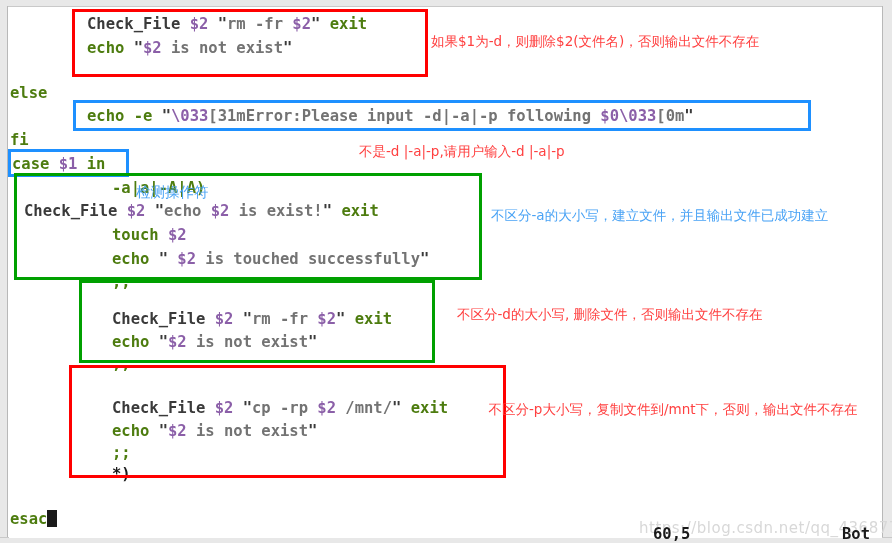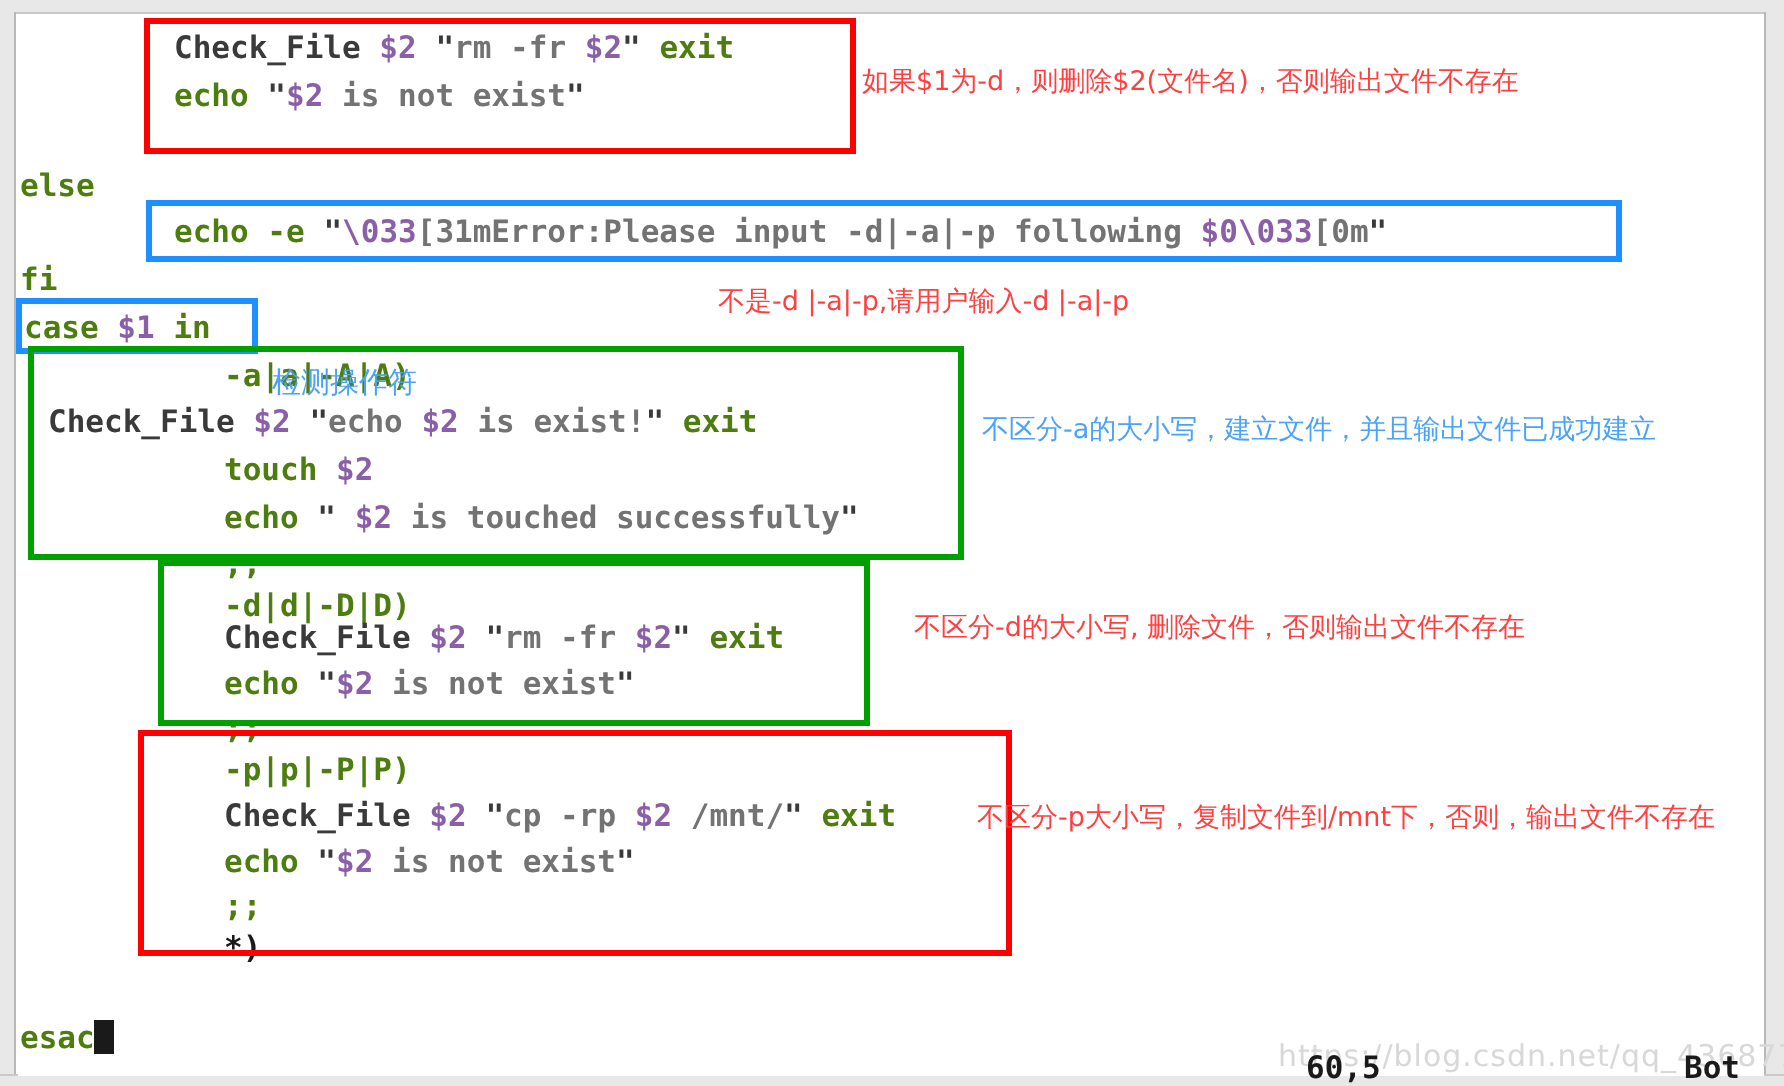--- a/index.html
+++ b/index.html
@@ -144,29 +144,27 @@
     <div class="code c-kw" style="left:103px; top:169px;">-a|a|-A|A)</div>
 
     <div class="code" style="left:15px; top:192px;"><span class="c-fn">Check_File</span><span class="c-plain"> </span><span class="c-var">$2</span><span class="c-plain"> </span><span class="c-quote">"</span><span class="c-str">echo </span><span class="c-var">$2</span><span class="c-str"> is exist!</span><span class="c-quote">"</span><span class="c-plain"> </span><span class="c-kw">exit</span></div>
 
     <div class="code" style="left:103px; top:216px;"><span class="c-kw">touch</span><span class="c-plain"> </span><span class="c-var">$2</span></div>
 
     <div class="code" style="left:103px; top:240px;"><span class="c-kw">echo</span><span class="c-plain"> </span><span class="c-quote">"</span><span class="c-str"> </span><span class="c-var">$2</span><span class="c-str"> is touched successfully</span><span class="c-quote">"</span></div>
 
     <div class="code c-kw" style="left:103px; top:263px;">;;</div>
 
-    <div class="code c-kw" style="left:103px; top:284px;">-d|d|-D|D)</div>
 
     <div class="code" style="left:103px; top:300px;"><span class="c-fn">Check_File</span><span class="c-plain"> </span><span class="c-var">$2</span><span class="c-plain"> </span><span class="c-quote">"</span><span class="c-str">rm -fr </span><span class="c-var">$2</span><span class="c-quote">"</span><span class="c-plain"> </span><span class="c-kw">exit</span></div>
 
     <div class="code" style="left:103px; top:323px;"><span class="c-kw">echo</span><span class="c-plain"> </span><span class="c-quote">"</span><span class="c-var">$2</span><span class="c-plain"> </span><span class="c-str">is not exist</span><span class="c-quote">"</span></div>
 
     <div class="code c-kw" style="left:103px; top:345px;">;;</div>
 
-    <div class="code c-kw" style="left:103px; top:366px;">-p|p|-P|P)</div>
 
     <div class="code" style="left:103px; top:389px;"><span class="c-fn">Check_File</span><span class="c-plain"> </span><span class="c-var">$2</span><span class="c-plain"> </span><span class="c-quote">"</span><span class="c-str">cp -rp </span><span class="c-var">$2</span><span class="c-str"> /mnt/</span><span class="c-quote">"</span><span class="c-plain"> </span><span class="c-kw">exit</span></div>
 
     <div class="code" style="left:103px; top:412px;"><span class="c-kw">echo</span><span class="c-plain"> </span><span class="c-quote">"</span><span class="c-var">$2</span><span class="c-plain"> </span><span class="c-str">is not exist</span><span class="c-quote">"</span></div>
 
     <div class="code c-kw" style="left:103px; top:434px;">;;</div>
 
     <div class="code c-plain" style="left:103px; top:455px;">*)</div>
 
 

